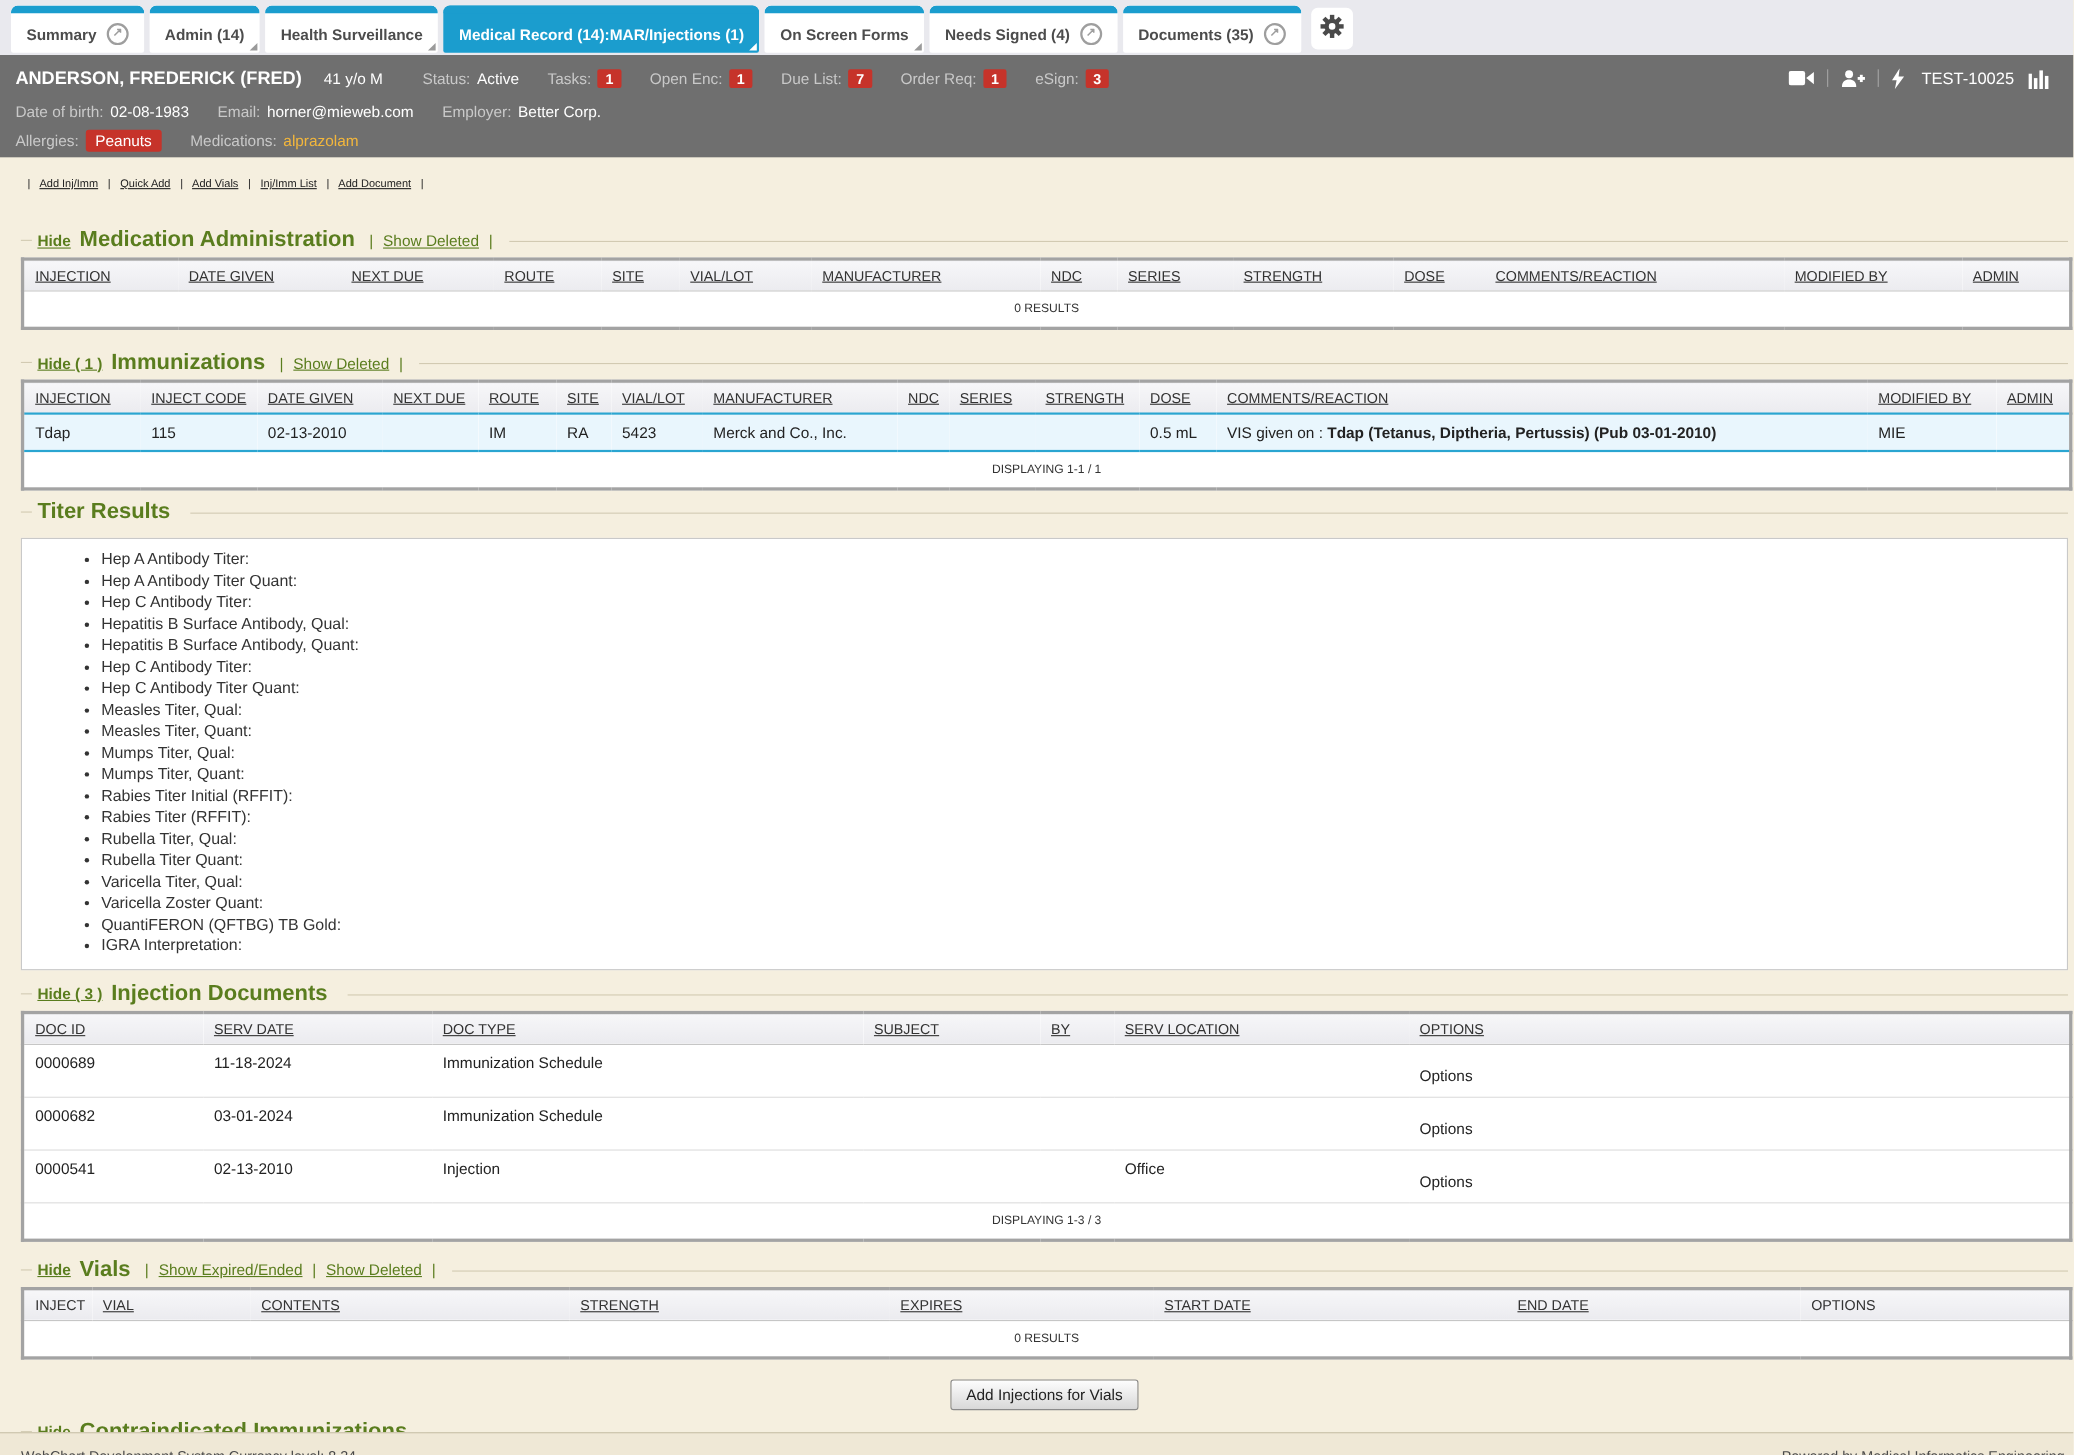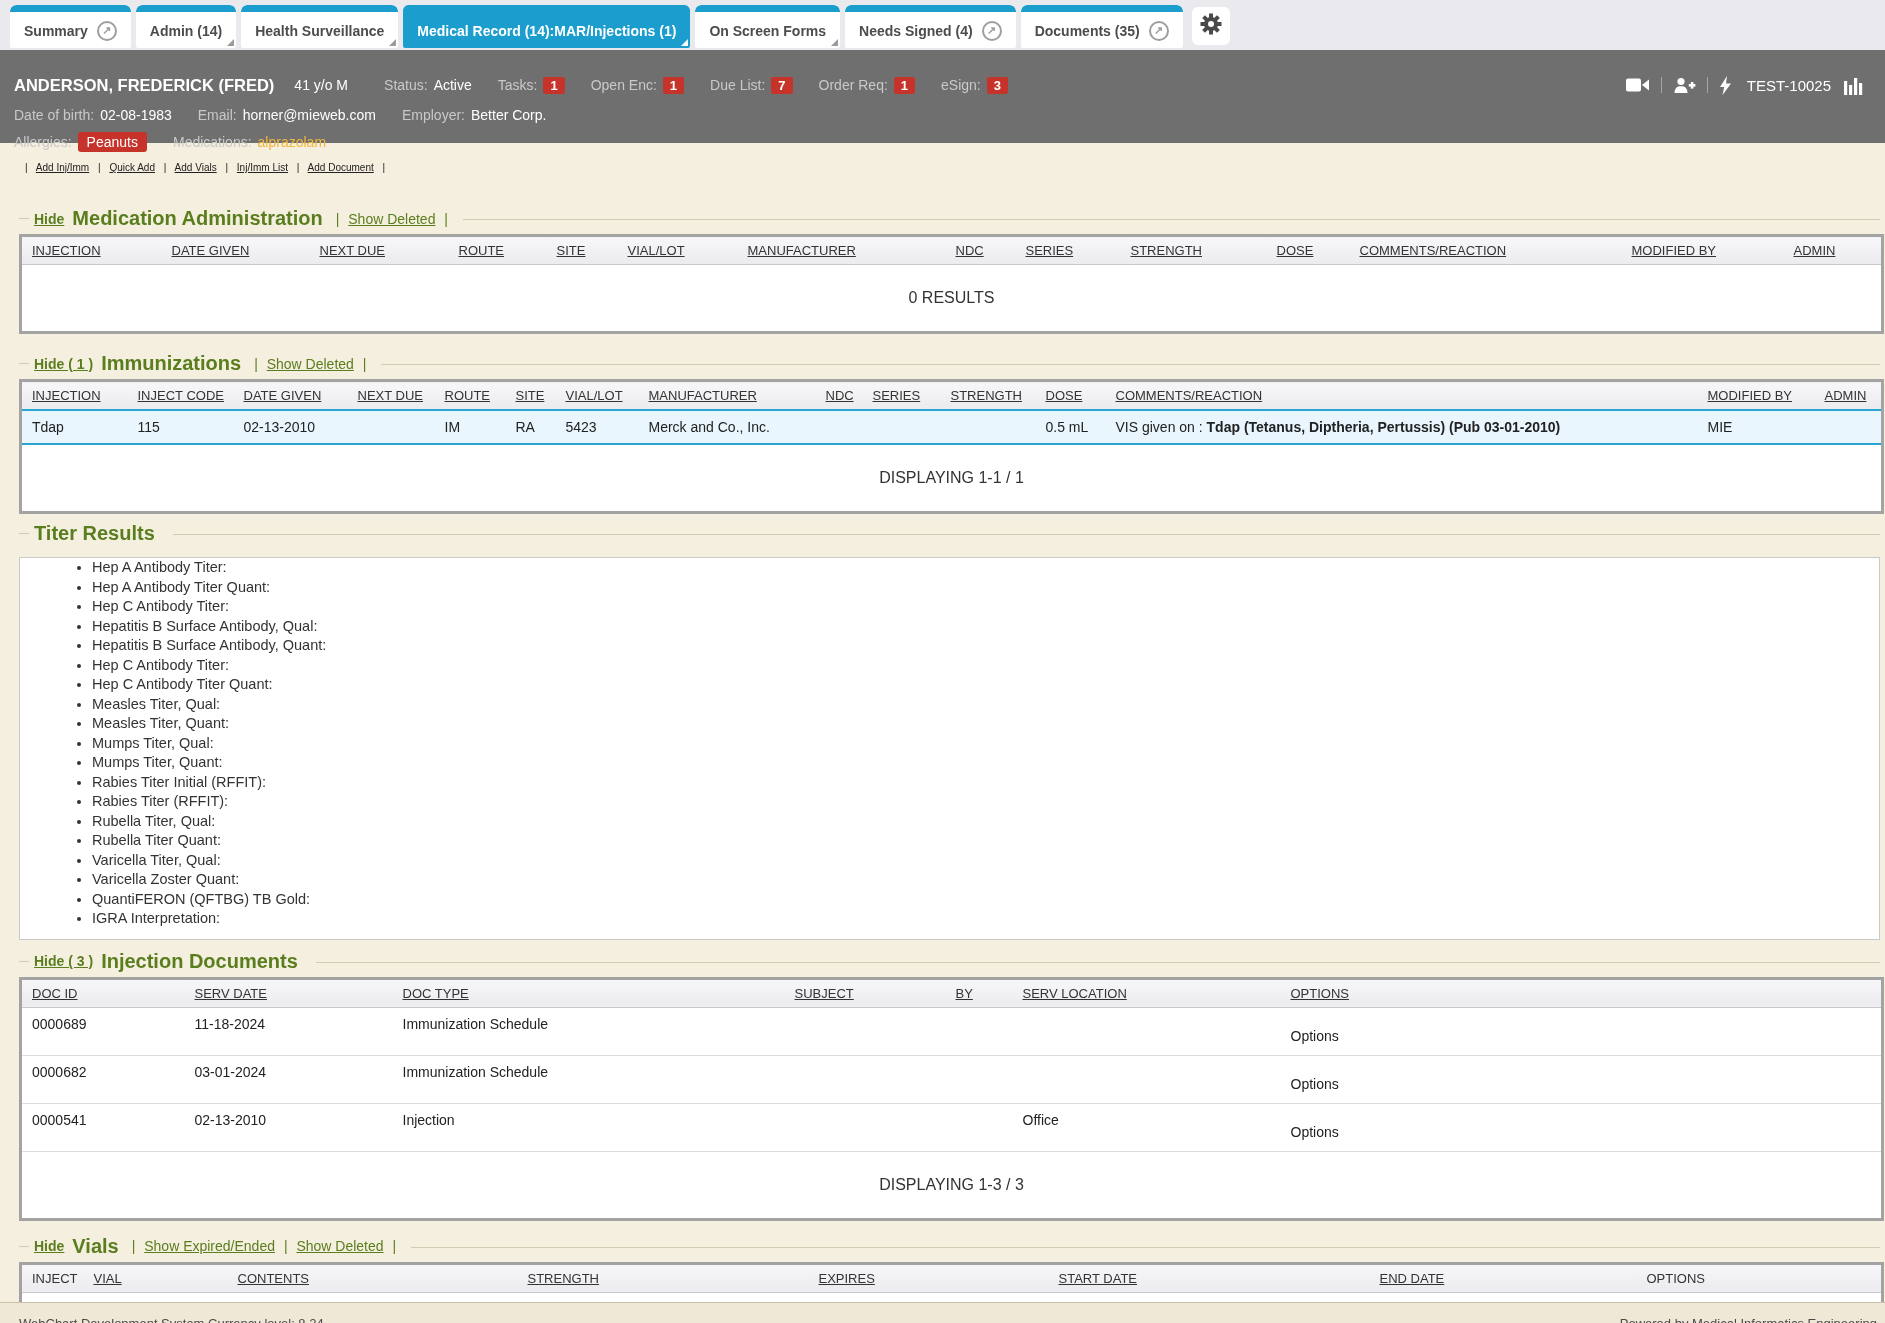--- a/index.html
+++ b/index.html
@@ -25,21 +25,21 @@
   .popout {
     display:inline-flex; align-items:center; justify-content:center;
     width:20px; height:20px; margin-left:9px; border:2px solid #9e9e9e; border-radius:50%;
     color:#9e9e9e; font-size:11px; font-weight:bold; line-height:1;
   }
   .gearbtn {
     width:38px; height:38px; background:#fff; border-radius:6px; margin:0 0 5px 4px;
     display:flex; align-items:center; justify-content:center; position:relative; cursor:pointer;
   }
   
-  .pt-header { background:#6f6f6f; height:93px; padding:19px 20px 0 14px; color:#fff; }
+  .pt-header { background:#6f6f6f; height:93px; padding:5px 20px 0 14px; color:#fff; }
   .pt-row { display:flex; align-items:center; }
   .pt-row1 { height:32px; }
   .pt-row2, .pt-row3 { height:27px; font-size:14px; }
   .pt-name { font-size:16.5px; font-weight:bold; margin-right:20px; white-space:nowrap; }
   .pt-age { font-size:14px; margin-right:36px; }
   .lbl { color:#c9c9c9; margin-right:6px; white-space:nowrap; }
   .val { color:#fff; white-space:nowrap; }
   .grp { display:flex; align-items:center; margin-right:26px; font-size:14px; }
   .cnt {
     background:#c6332a; color:#fff; font-weight:bold; font-size:13px;
@@ -67,26 +67,26 @@
   .sec-links .gpipe { margin:0 5px; }
   .legend-line { flex:1; height:1px; background:#d2cab2; margin-left:10px; margin-top:2px; }
   table.grid { width:100%; border-collapse:collapse; background:#fff; border:3px solid #a3a3a3; table-layout:fixed; margin-top:4px; }
   thead th {
     background:linear-gradient(#f7f7f9,#ebebef); font-size:13px; font-weight:normal; color:#333;
     text-align:left; padding:6px 10px; border-bottom:1px solid #c6c6c6; white-space:nowrap; overflow:hidden;
     text-decoration:underline; cursor:pointer;
   }
   thead th.nosort { text-decoration:none; cursor:default; }
   tbody td { font-size:14px; color:#222; padding:8px 10px; overflow:hidden; white-space:nowrap; }
-  .empty-row td, .paging-row td { text-align:center; font-size:16px; color:#333; padding:24px; }
+  .empty-row td, .paging-row td { text-align:center; font-size:11px; color:#333; padding:10px; }
   tr.hl td { background:#e9f6fd; border-top:2px solid #2aa5d1; border-bottom:2px solid #2aa5d1; }
   tr.hl td:first-child { border-left:2px solid #2aa5d1; }
   tr.hl td:last-child { border-right:2px solid #2aa5d1; }
   
-  .titer-box { background:#fff; border:1px solid #c9c9c9; margin-top:12px; padding:0 0 10px 0; }
+  .titer-box { background:#fff; border:1px solid #c9c9c9; margin-top:12px; padding:10px 0 10px 0; }
   .titer-box ul { margin:0; padding-left:72px; }
   .titer-box li { font-size:14.5px; color:#333; line-height:19.5px; }
   
   .docrow td { height:48px; vertical-align:top; border-bottom:1px solid #dcdcdc; }
   .docrow .opt-cell { padding-top:20px; }
   .docrow .opt-link { color:#222; cursor:pointer; }
   
   #sec-medadmin { margin-top:26px; }
   #sec-imm { margin-top:18px; }
   #sec-titer { margin-top:8px; }

